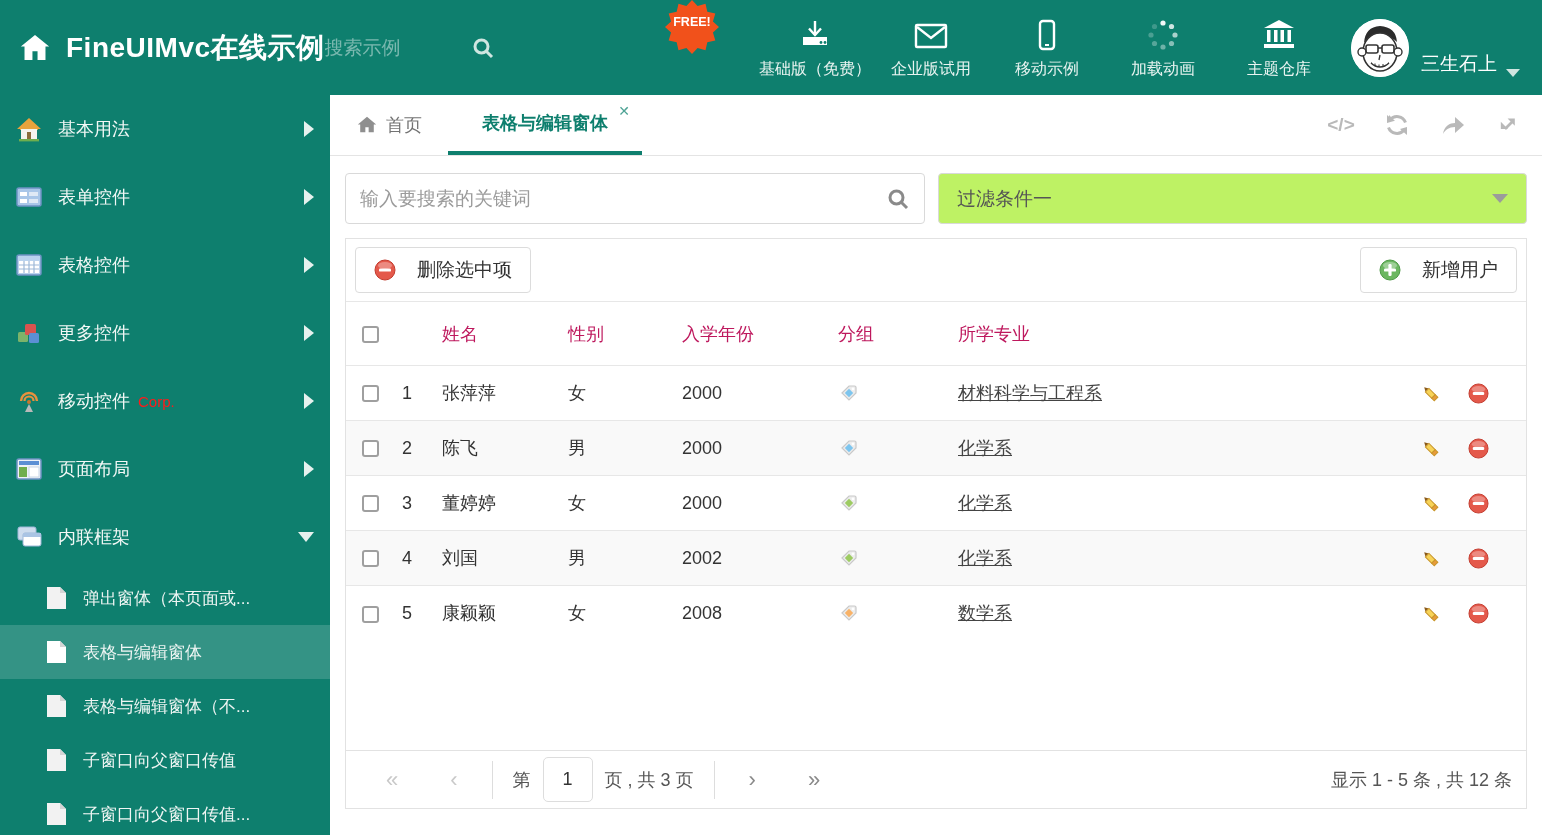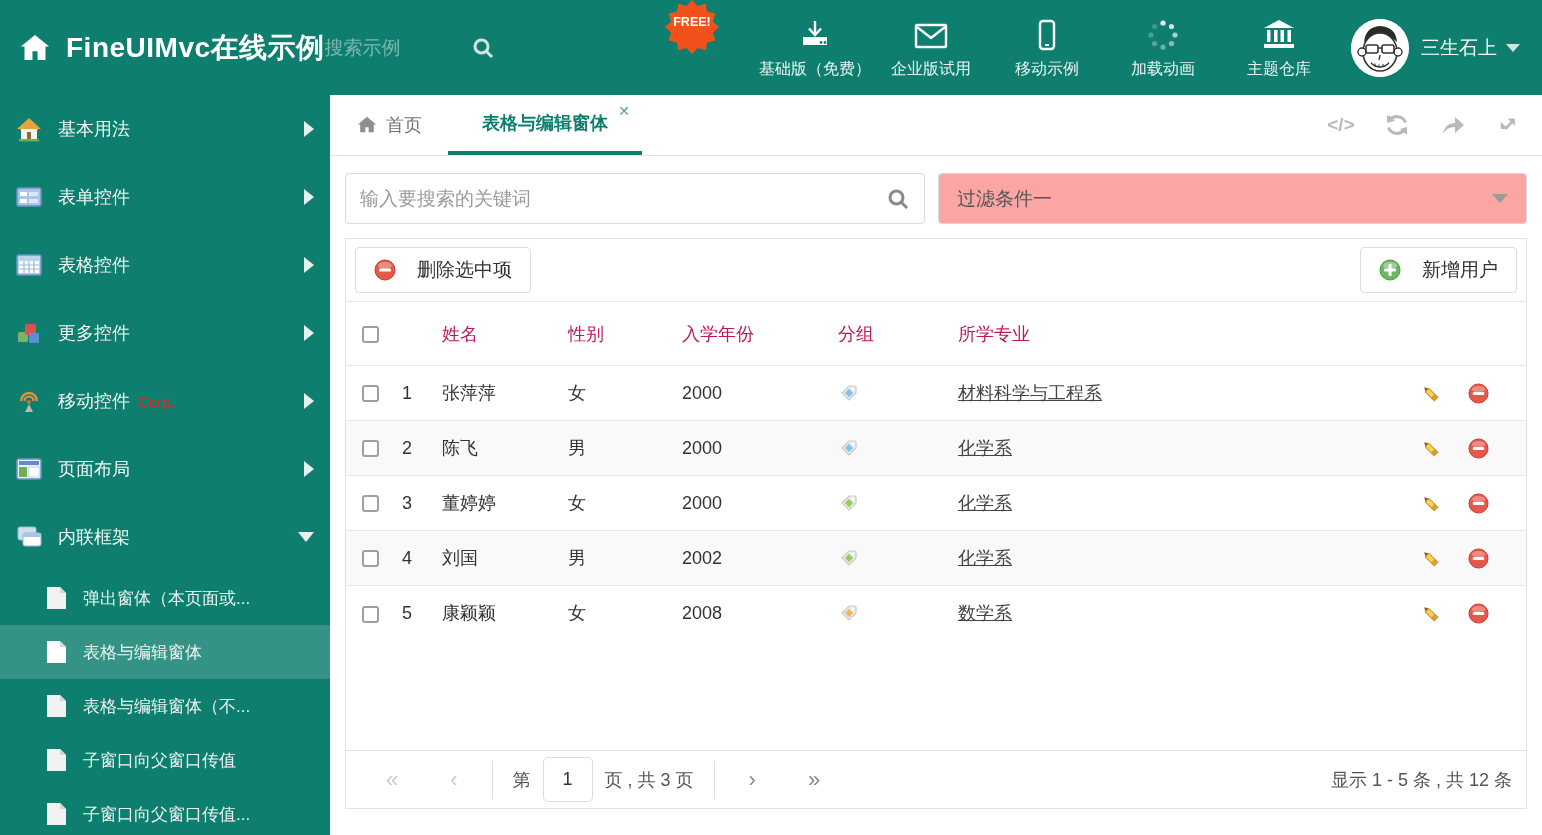--- a/index.html
+++ b/index.html
@@ -13,21 +13,21 @@
   .app-title { color:#fff; font-size:28px; font-weight:bold; margin-left:14px; letter-spacing:.5px; }
   .hsearch { display:flex; align-items:center; }
   .hsearch input { background:transparent; border:none; outline:none; width:140px; font-size:19px; color:#fff; font-family:inherit; }
   .hsearch input::placeholder { color:rgba(255,255,255,.45); }
   .hsearch-icon { width:24px; height:24px; margin-left:6px; cursor:pointer; }
   .hnav { margin-left:auto; display:flex; align-items:center;text-align:center; }
   .hnav-item { position:relative; display:flex; flex-direction:column; align-items:center; justify-content:center; width:116px; height:95px; color:#e9f4f1; font-size:16px; cursor:pointer; }
   .hnav-item .nicon { height:36px; display:flex; align-items:flex-end; justify-content:center; margin-bottom:8px; }
   .free-badge { position:absolute; left:663px; top:0px; width:58px; height:54px; z-index:6; }
   .free-badge svg { overflow:visible; }
-  .user-wrap { display:flex; align-items:center; margin:0 22px 0 14px; cursor:pointer; }
+  .user-wrap { display:flex; align-items:flex-end; margin:0 22px 0 14px; cursor:pointer; }
   .avatar { width:58px; height:58px; border-radius:50%; background:#fff; overflow:hidden; flex:0 0 auto; }
   .user-name { color:#fff; font-size:19px; margin-left:12px; }
   .user-caret { width:0; height:0; border-left:7px solid transparent; border-right:7px solid transparent; border-top:8px solid #cfe5e0; margin-left:9px; }
 
   
   .sidebar { position:absolute; top:95px; left:0; width:330px; height:740px; background:#0E7F6E; overflow:hidden; }
   .side-item { display:flex; align-items:center; height:68px; padding:0 16px; color:#f2f8f6; font-size:18px; cursor:pointer; }
   .side-item .sicon { width:26px; height:26px; margin-right:16px; flex:0 0 auto; }
   .side-item .arrow-r { margin-left:auto; width:0; height:0; border-top:8px solid transparent; border-bottom:8px solid transparent; border-left:10px solid #e6f1ee; }
   .side-item .arrow-d { margin-left:auto; width:0; height:0; border-left:8px solid transparent; border-right:8px solid transparent; border-top:10px solid #e6f1ee; }
@@ -45,21 +45,21 @@
   .tab.active { color:#0E7F6E; font-weight:bold; border-bottom:4px solid #0E7F6E; padding:0 34px; }
   .tab-close { position:absolute; top:9px; right:12px; color:#4da294; font-size:14px; font-weight:bold; cursor:pointer; line-height:1; }
   .win-icons { margin-left:auto; display:flex; align-items:center; gap:30px; padding-right:20px; }
   .win-icons .wicon { width:26px; height:26px; color:#b9b9b9; display:flex; align-items:center; justify-content:center; cursor:pointer; font-size:19px; font-weight:bold; }
 
   .filter-row { display:flex; gap:13px; padding:17px 15px 0 15px; }
   .search-box { width:580px; height:51px; border:1px solid #d9d9d9; border-radius:4px; display:flex; align-items:center; padding:17px 14px; background:#fff; }
   .search-box input { flex:1; border:none; outline:none; font-size:19px; color:#333; font-family:inherit; }
   .search-box input::placeholder { color:#9b9b9b; }
   .search-box .mag { width:24px; height:24px; cursor:pointer; }
-  .select-box { flex:1; height:51px; border:1px solid #d9d9d9; border-radius:4px; display:flex; align-items:center; padding:0 18px; font-size:19px; color:#555; cursor:pointer; background:#fca5a5; }
+  .select-box { flex:1; height:51px; border:1px solid #d9d9d9; border-radius:4px; display:flex; align-items:center; padding:0 18px; font-size:19px; color:#555; cursor:pointer; background:#bef264; }
   .select-box .caret { margin-left:auto; width:0; height:0; border-left:8px solid transparent; border-right:8px solid transparent; border-top:9px solid #9b9b9b; }
 
   .panel { position:relative; margin:14px 15px 0 15px; height:571px; border:1px solid #e2e2e2; background:#fff; }
   .toolbar { height:62px; display:flex; align-items:center; padding:0 9px; }
   .btn { display:flex; align-items:center; gap:21px; height:46px; padding:0 18px; border:1px solid #dcdcdc; border-radius:4px; background:#fff; font-size:19px; color:#333; cursor:pointer; font-family:inherit; }
   .btn .bicon { width:22px; height:22px; }
   .btn.add { margin-left:auto; }
 
   .grid { width:100%; border-collapse:collapse; table-layout:fixed; }
   .grid th, .grid td { border-top:1px solid #e7e7e7; font-weight:normal; text-align:left; font-size:18px; color:#333; height:55px; padding:0; vertical-align:middle; }

